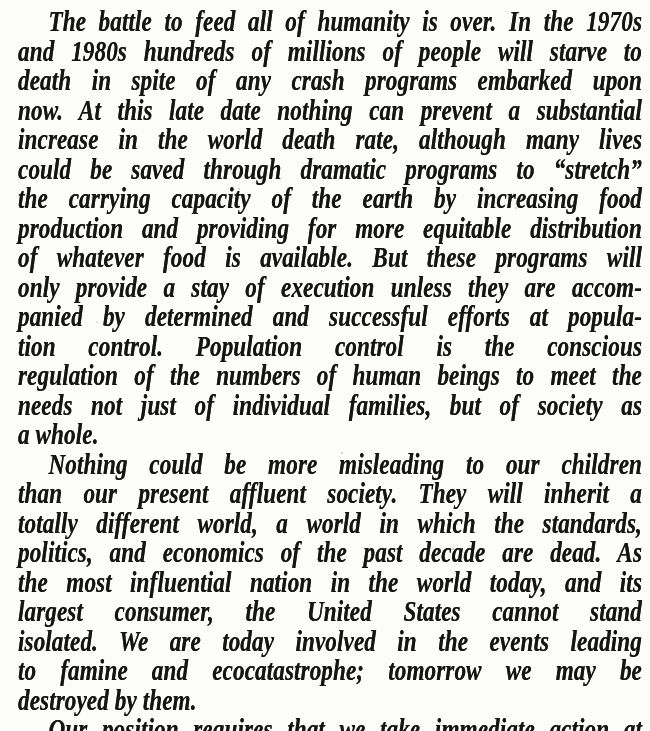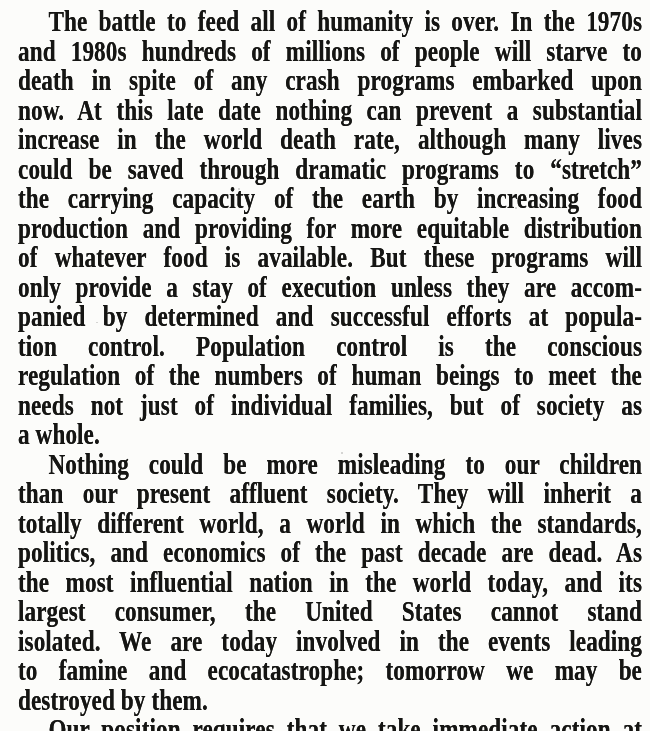--- a/index.html
+++ b/index.html
@@ -12,20 +12,21 @@
     overflow: hidden;
     background: #ffffff;
   }
   .page {
     position: relative;
     width: 650px;
     height: 731px;
     background: var(--paper, #fcfcfa);
     overflow: hidden;
     font-family: "Liberation Serif", "DejaVu Serif", serif;
+    font-style: italic;
   }
   
   .text-block {
     position: absolute;
     left: 18px;
     top: 7px;
     width: 780px;
     transform: scaleX(0.8);
     transform-origin: 0 0;
     font-size: 29px;

